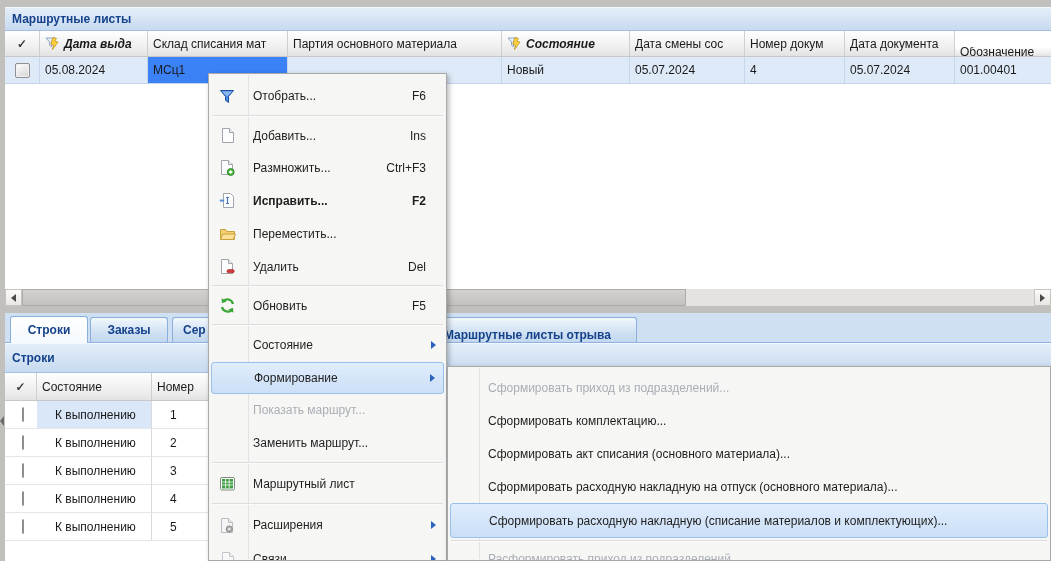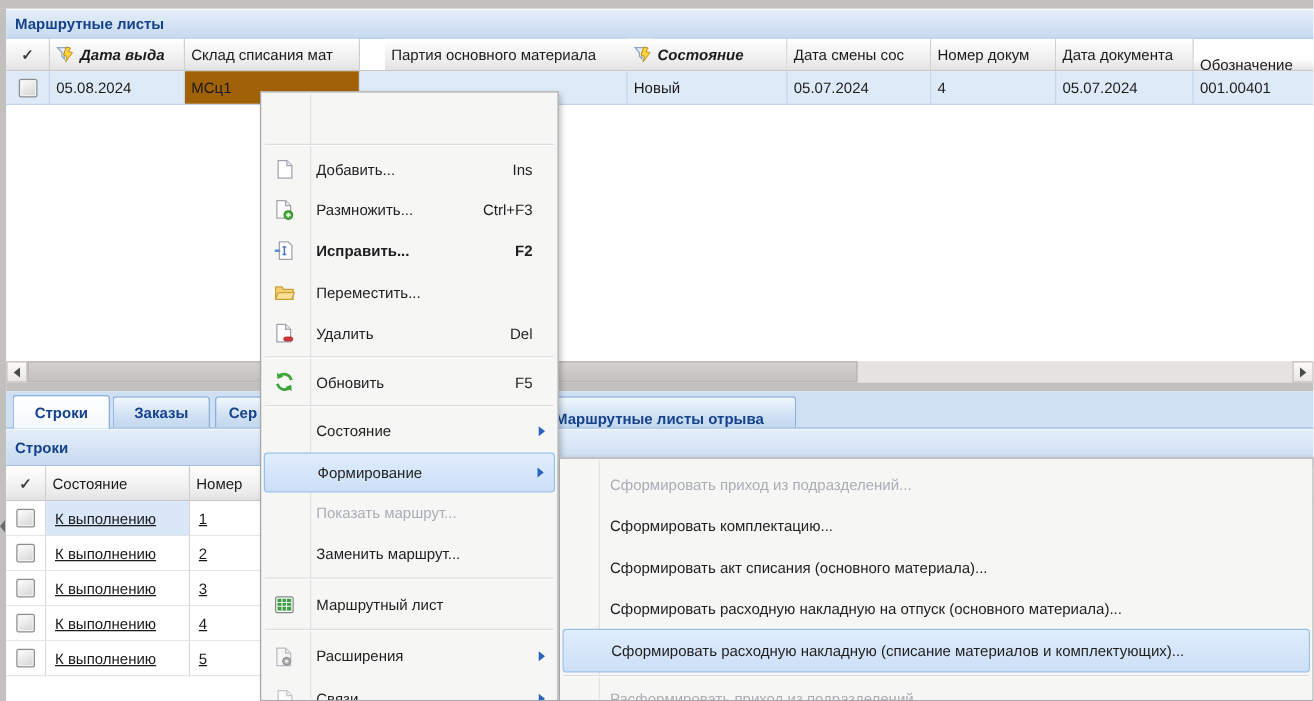--- a/index.html
+++ b/index.html
@@ -22,21 +22,21 @@
        padding:0 5px;overflow:hidden;white-space:nowrap;box-sizing:border-box;}
   .cb{width:13px;height:13px;border:1px solid #8f8f8f;border-radius:2px;
       background:linear-gradient(150deg,#ffffff,#d3d3d3);box-shadow:inset 0 0 0 1px #f2f2f2;}
   
   .tab{position:absolute;top:4px;height:25px;border:1px solid #8aaede;border-bottom:none;
        border-radius:3px 3px 0 0;background:linear-gradient(#f1f7fd,#d0e1f3 60%,#c2d7ee);
        color:#15428b;font-weight:bold;display:flex;align-items:center;justify-content:center;box-sizing:border-box;}
   .tab.active{top:3px;height:27px;background:linear-gradient(#ffffff,#f4f9fd);z-index:3;}
   
   .bc{position:absolute;top:0;bottom:0;border-right:1px solid #d9d9d9;border-bottom:1px solid #e6e6e6;
-      display:flex;align-items:center;padding:0 7px;box-sizing:border-box;background:#fff;overflow:hidden;white-space:nowrap;text-decoration:underline;}
+      display:flex;align-items:center;padding:0 18px;box-sizing:border-box;background:#fff;overflow:hidden;white-space:nowrap;}
   .bc.sel{background:#d9e7f8;}
   
   .menu{background:#f6f6f5;border:1px solid #a8a8a8;box-shadow:2px 2px 5px rgba(0,0,0,.28);overflow:hidden;z-index:10;}
   .gutterline{position:absolute;top:1px;bottom:1px;width:1px;background:#e3e3e3;}
   .mi{position:absolute;left:2px;right:2px;}
   .mi .ic{position:absolute;left:6px;top:50%;transform:translateY(-50%);width:20px;height:18px;
           display:flex;align-items:center;justify-content:center;}
   .mi .lbl{position:absolute;left:42px;top:50%;transform:translateY(-50%);white-space:nowrap;color:#1e1e1e;}
   .mi .sc{position:absolute;right:18px;top:50%;transform:translateY(-50%);color:#1e1e1e;}
   .mi.bold .lbl,.mi.bold .sc{font-weight:bold;}
@@ -71,21 +71,21 @@
     <div class="ghc filtered" style="left:35px;width:108px;">
       <svg width="15" height="13" viewBox="0 0 15 13">
           <path d="M1 1h9L6.5 5v5L4.5 8V5z" fill="#e8eef6" stroke="#93a5c4"></path>
           <path d="M8 0.5l3.5 1-1.8 2.6 3.3 1L7.5 12.5l1-4.4L5.8 7z" fill="#ffd23e" stroke="#b8860b" stroke-width="0.7"></path>
         </svg>
       <span class="cap">Дата выда</span>
     </div>
     <div class="ghc" style="left:143px;width:140px;text-align:center;">
       <span class="cap">Склад списания мат</span>
     </div>
-    <div class="ghc" style="left:283px;width:214px;margin-left:20px;">
+    <div class="ghc" style="left:283px;width:214px;">
       <span class="cap">Партия основного материала</span>
     </div>
     <div class="ghc filtered" style="left:497px;width:128px;">
       <svg width="15" height="13" viewBox="0 0 15 13">
           <path d="M1 1h9L6.5 5v5L4.5 8V5z" fill="#e8eef6" stroke="#93a5c4"></path>
           <path d="M8 0.5l3.5 1-1.8 2.6 3.3 1L7.5 12.5l1-4.4L5.8 7z" fill="#ffd23e" stroke="#b8860b" stroke-width="0.7"></path>
         </svg>
       <span class="cap">Состояние</span>
     </div>
     <div class="ghc" style="left:625px;width:115px;">
@@ -102,21 +102,21 @@
     </div>
   </div>
 
   <div class="abs" style="left:5px;top:57px;width:1046px;height:27px;background:#dfeaf8;border-bottom:1px solid #c0d4ea;">
     <div class="grc" style="left:0;width:35px;justify-content:center;">
       <div class="cb"></div>
     </div>
     <div class="grc" style="left:35px;width:108px;">
       <span>05.08.2024</span>
     </div>
-    <div class="grc" style="left:143px;width:140px;background:#a16207;">
+    <div class="grc" style="left:143px;width:140px;background:#3b82f6;">
       <span>МСц1</span>
     </div>
     <div class="grc" style="left:283px;width:214px;">
       <span></span>
     </div>
     <div class="grc" style="left:497px;width:128px;">
       <span>Новый</span>
     </div>
     <div class="grc" style="left:625px;width:115px;">
       <span>05.07.2024</span>
@@ -236,20 +236,30 @@
     </div>
   </div>
 
   <div class="abs" style="left:0;top:414px;width:5px;height:14px;display:flex;align-items:center;">
     <span style="width:0;height:0;border-right:4px solid #6b6b6b;border-top:5px solid transparent;border-bottom:5px solid transparent;"></span>
   </div>
 
   <div class="abs menu" style="left:208px;top:73px;width:239px;height:488px;">
     <div class="gutterline" style="left:39px;"></div>
 
+    <div class="mi" style="top:7px;height:30px;">
+      <span class="ic">
+          <svg width="16" height="15" viewBox="0 0 16 15">
+            <path d="M1.5 1.5h13L9.5 7.5v6l-3-2.2V7.5z" fill="#4a8ade" stroke="#1c4f9e"></path>
+            <path d="M3 2.5h10L9 6.8H7z" fill="#8ab6ee"></path>
+          </svg>
+        </span>
+      <span class="lbl">Отобрать...</span>
+      <span class="sc">F6</span>
+    </div>
     <div class="msep" style="top:41px;"></div>
 
     <div class="mi" style="top:46px;height:31px;">
       <span class="ic">
           <svg width="15" height="17" viewBox="0 0 15 17">
             <path d="M2.5 1.5h7l4 4v10h-11z" fill="#fefefe" stroke="#a0a4ab"></path>
             <path d="M9.5 1.5v4h4" fill="#edf0f3" stroke="#a0a4ab"></path>
           </svg>
         </span>
       <span class="lbl">Добавить...</span>

